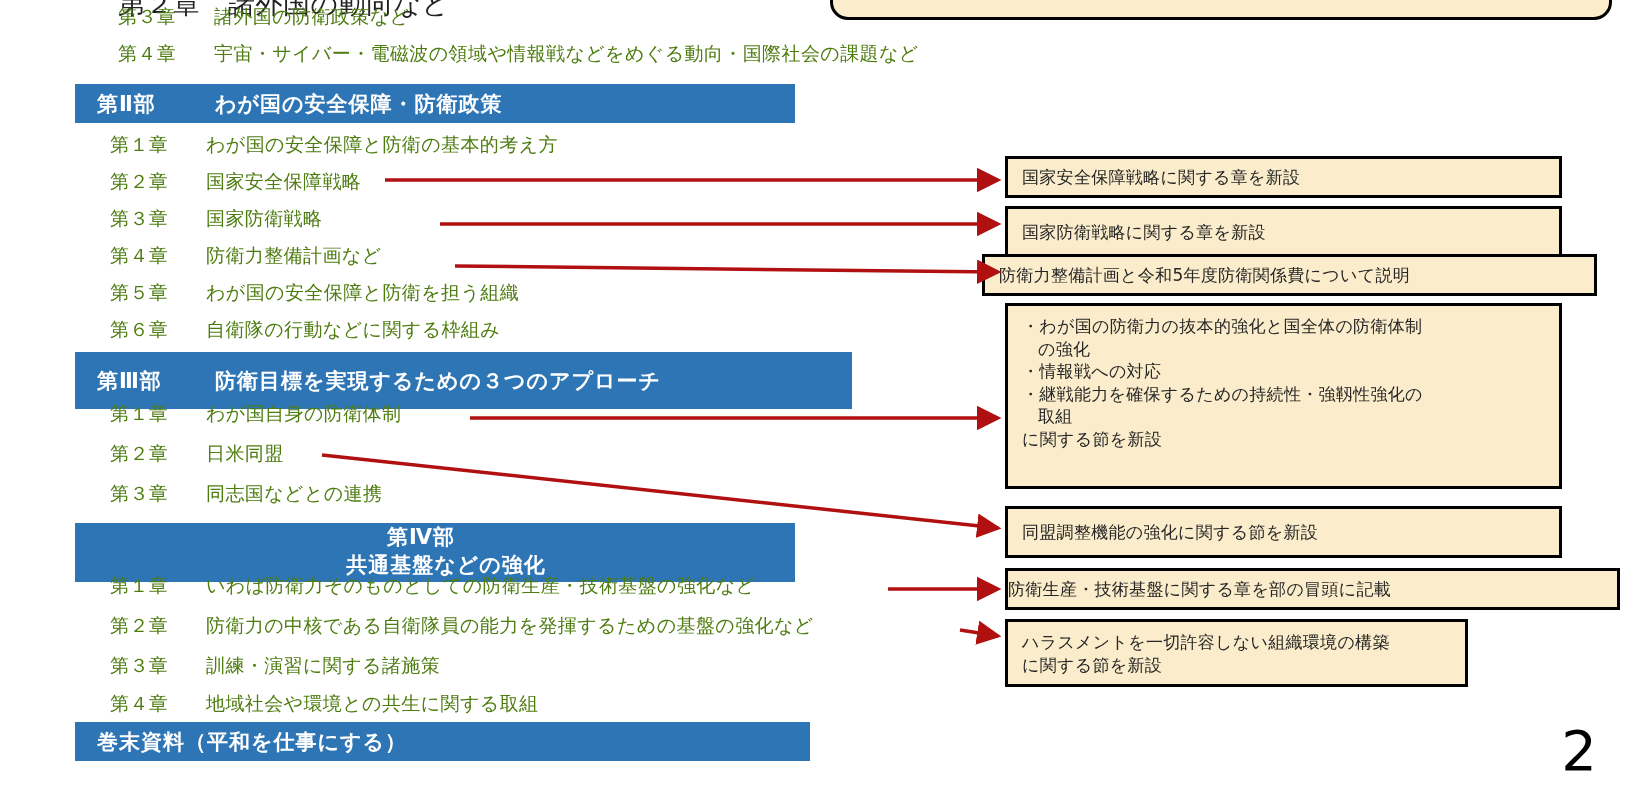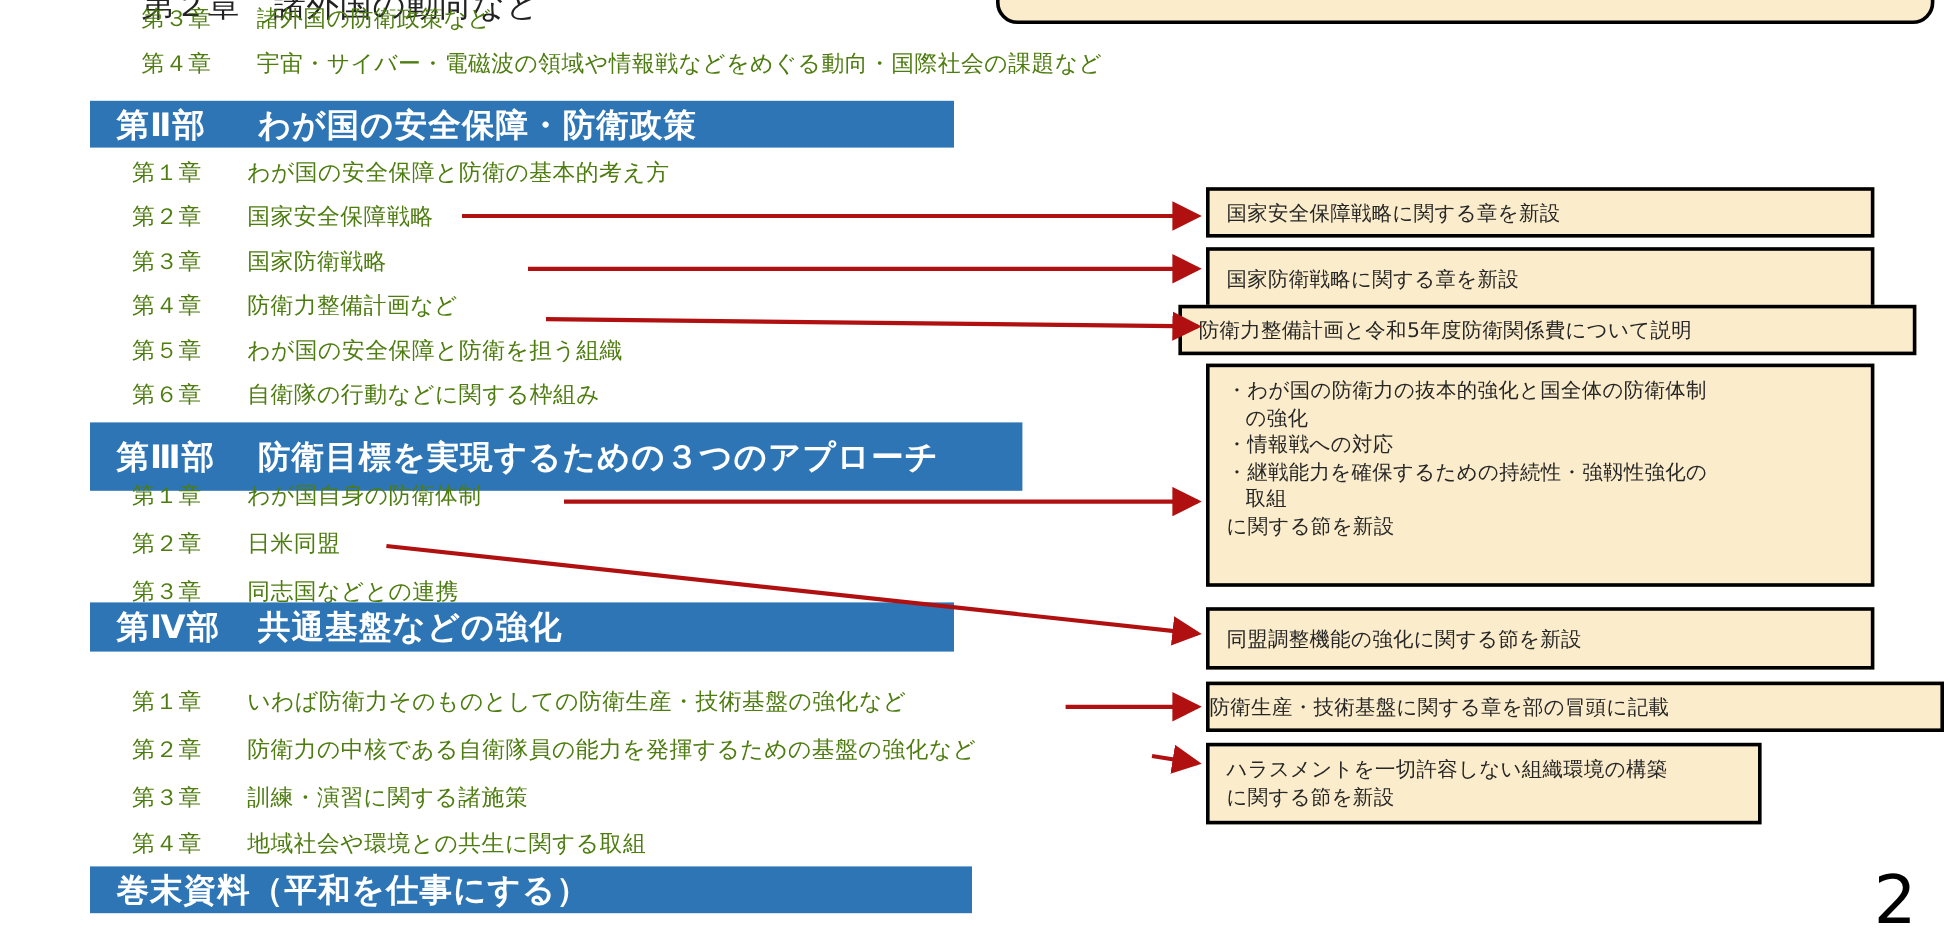--- a/index.html
+++ b/index.html
@@ -59,21 +59,21 @@
   .chapter-row .ch-title {
     display: inline-block;
   }
 
   
   .part-bar {
     position: absolute;
     background: #2e75b6;
     color: #ffffff;
     font-weight: bold;
-    font-size: 27px;
+    font-size: 21px;
     display: flex;
     align-items: center;
     letter-spacing: 1px;
     box-sizing: border-box;
     padding-left: 22px;
   }
   .part-bar .part-label {
     display: inline-block;
     min-width: 118px;
   }
@@ -179,21 +179,21 @@
   <div class="chapter-row" style="left:110px; top:404px;">
     <span class="ch-num">第１章</span><span class="ch-title">わが国自身の防衛体制</span>
   </div>
   <div class="chapter-row" style="left:110px; top:444px;">
     <span class="ch-num">第２章</span><span class="ch-title">日米同盟</span>
   </div>
   <div class="chapter-row" style="left:110px; top:484px;">
     <span class="ch-num">第３章</span><span class="ch-title">同志国などとの連携</span>
   </div>
 
-  <div class="part-bar" style="left:75px; top:502px; width:720px; height:41px;">
+  <div class="part-bar" style="left:75px; top:523px; width:720px; height:59px;flex-direction:column;">
     <span class="part-label">第Ⅳ部</span>
       <span class="part-title">共通基盤などの強化</span>
   </div>
 
   <div class="chapter-row" style="left:110px; top:576px;">
     <span class="ch-num">第１章</span><span class="ch-title">いわば防衛力そのものとしての防衛生産・技術基盤の強化など</span>
   </div>
   <div class="chapter-row" style="left:110px; top:616px;">
     <span class="ch-num">第２章</span><span class="ch-title">防衛力の中核である自衛隊員の能力を発揮するための基盤の強化など</span>
   </div>

